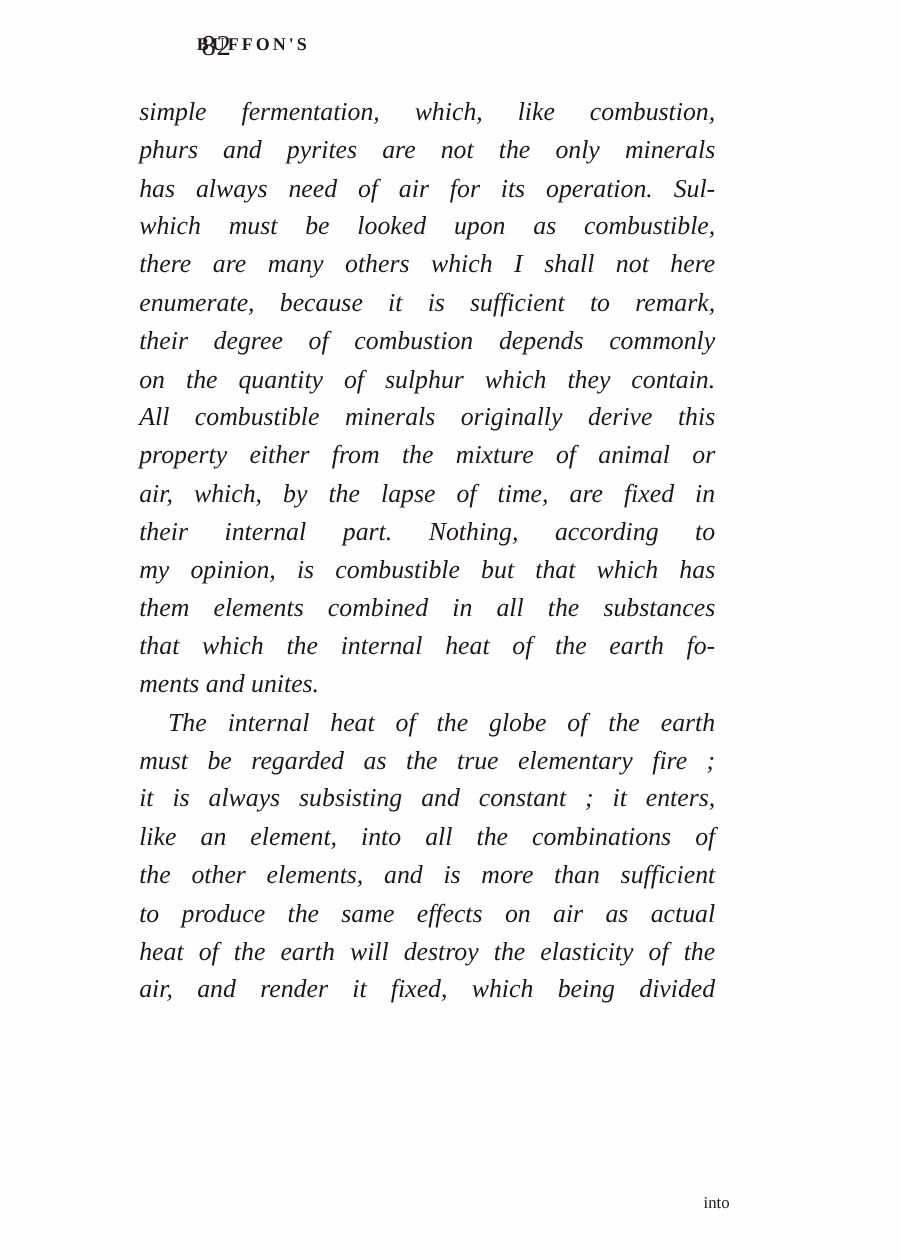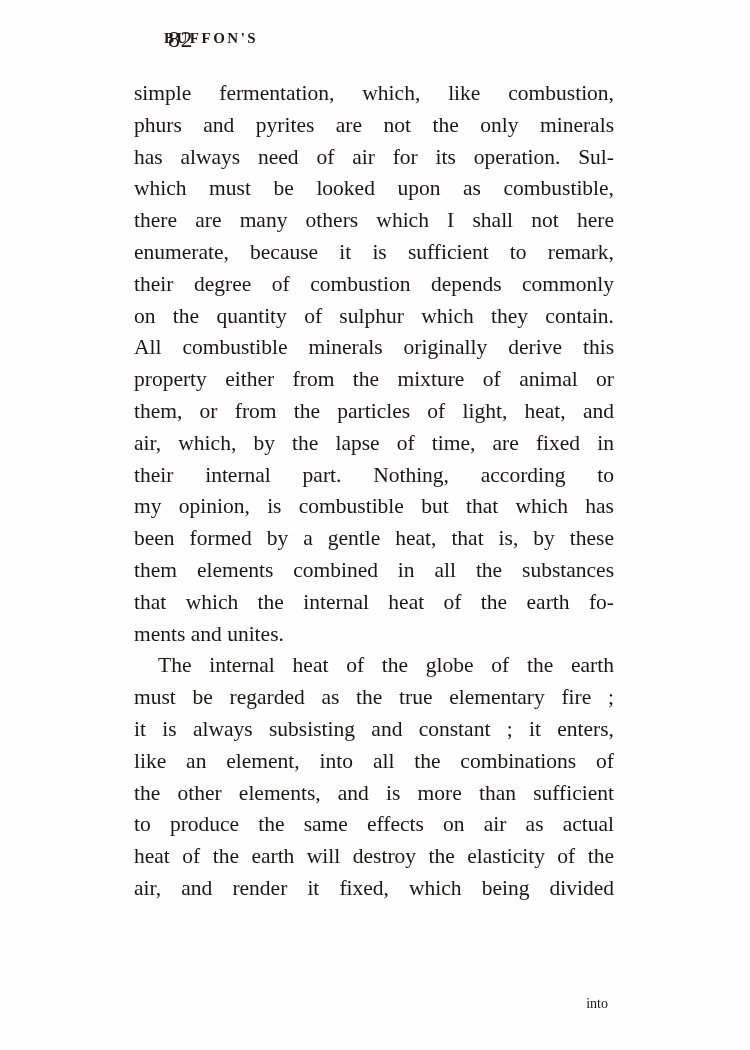--- a/index.html
+++ b/index.html
@@ -44,22 +44,23 @@
       top: 4px;
       font-size: 15px;
       font-weight: bold;
       letter-spacing: 2.5px;
       font-variant: small-caps;
       color: #221818;
     }
     .body-text {
       position: absolute;
       top: 78px;
-      left: 134px;
+      left: 116px;
       width: 480px;
+      font-style: italic;
     }
     .line {
       display: block;
       height: 31.8px;
       line-height: 31.8px;
       font-size: 21.5px;
       white-space: nowrap;
       text-align: justify;
       text-align-last: justify;
       color: #1c1616;
@@ -94,25 +95,23 @@
       <span class="line">simple fermentation, which, like combustion,</span>
       <span class="line">phurs and pyrites are not the only minerals</span>
       <span class="line">has always need of air for its operation.  Sul-</span>
       <span class="line">which must be looked upon as combustible,</span>
       <span class="line">there are many others which I shall not here</span>
       <span class="line">enumerate, because it is sufficient to remark,</span>
       <span class="line">their degree of combustion depends commonly</span>
       <span class="line">on the quantity of sulphur which they contain.</span>
       <span class="line">All combustible minerals originally derive this</span>
       <span class="line">property either from the mixture of animal or</span>
-      <span class="line">them, or from the particles of light, heat, and</span>
       <span class="line">air, which, by the lapse of time, are fixed in</span>
       <span class="line">their internal part.  Nothing, according to</span>
       <span class="line">my opinion, is combustible but that which has</span>
-      <span class="line">been formed by a gentle heat, that is, by these</span>
       <span class="line">them elements combined in all the substances</span>
       <span class="line">that which the internal heat of the earth fo-</span>
       <span class="line last">ments and unites.</span>
     </div>
 
     <div>
       <span class="line indent">The internal heat of the globe of the earth</span>
       <span class="line">must be regarded as the true elementary fire ;</span>
       <span class="line">it is always subsisting and constant ; it enters,</span>
       <span class="line">like an element, into all the combinations of</span>

